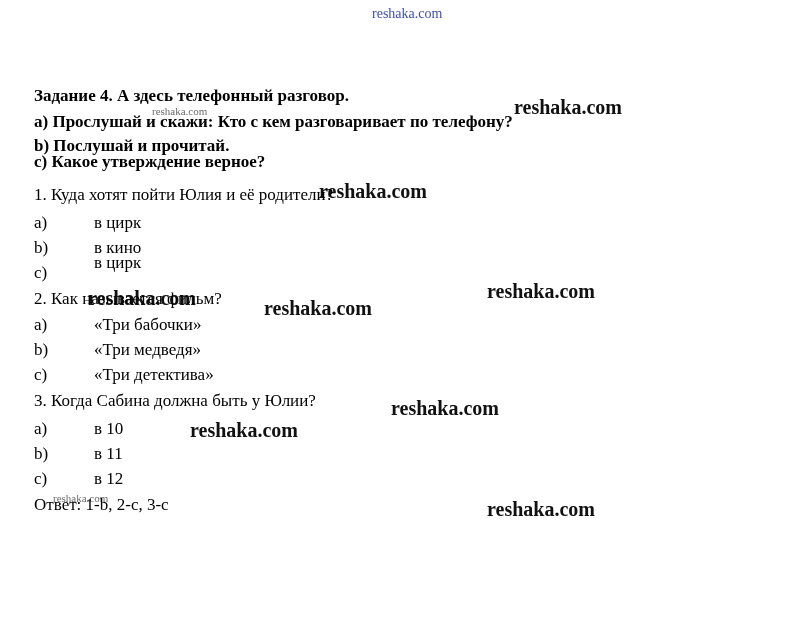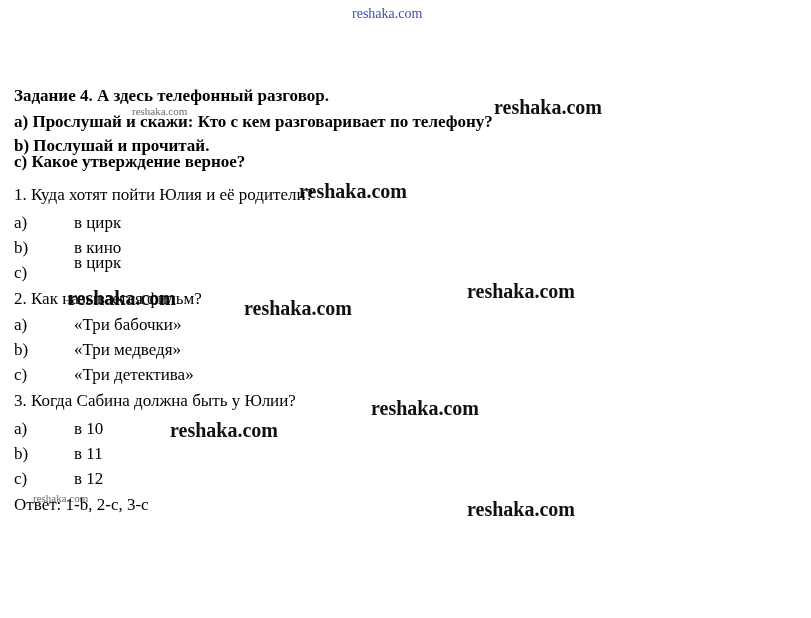--- a/index.html
+++ b/index.html
@@ -12,20 +12,21 @@
     background: #ffffff;
     font-family: "Liberation Serif", serif;
     color: #000000;
     position: relative;
     overflow: hidden;
   }
   .page {
     position: relative;
     width: 703px;
     height: 618px;
+    margin-left: 20px;
   }
   .wm {
     position: absolute;
     color: #6b6b6b;
     font-family: "Liberation Serif", serif;
     white-space: nowrap;
     pointer-events: none;
   }
   .wm.blue {
     color: #3b4fb0;

